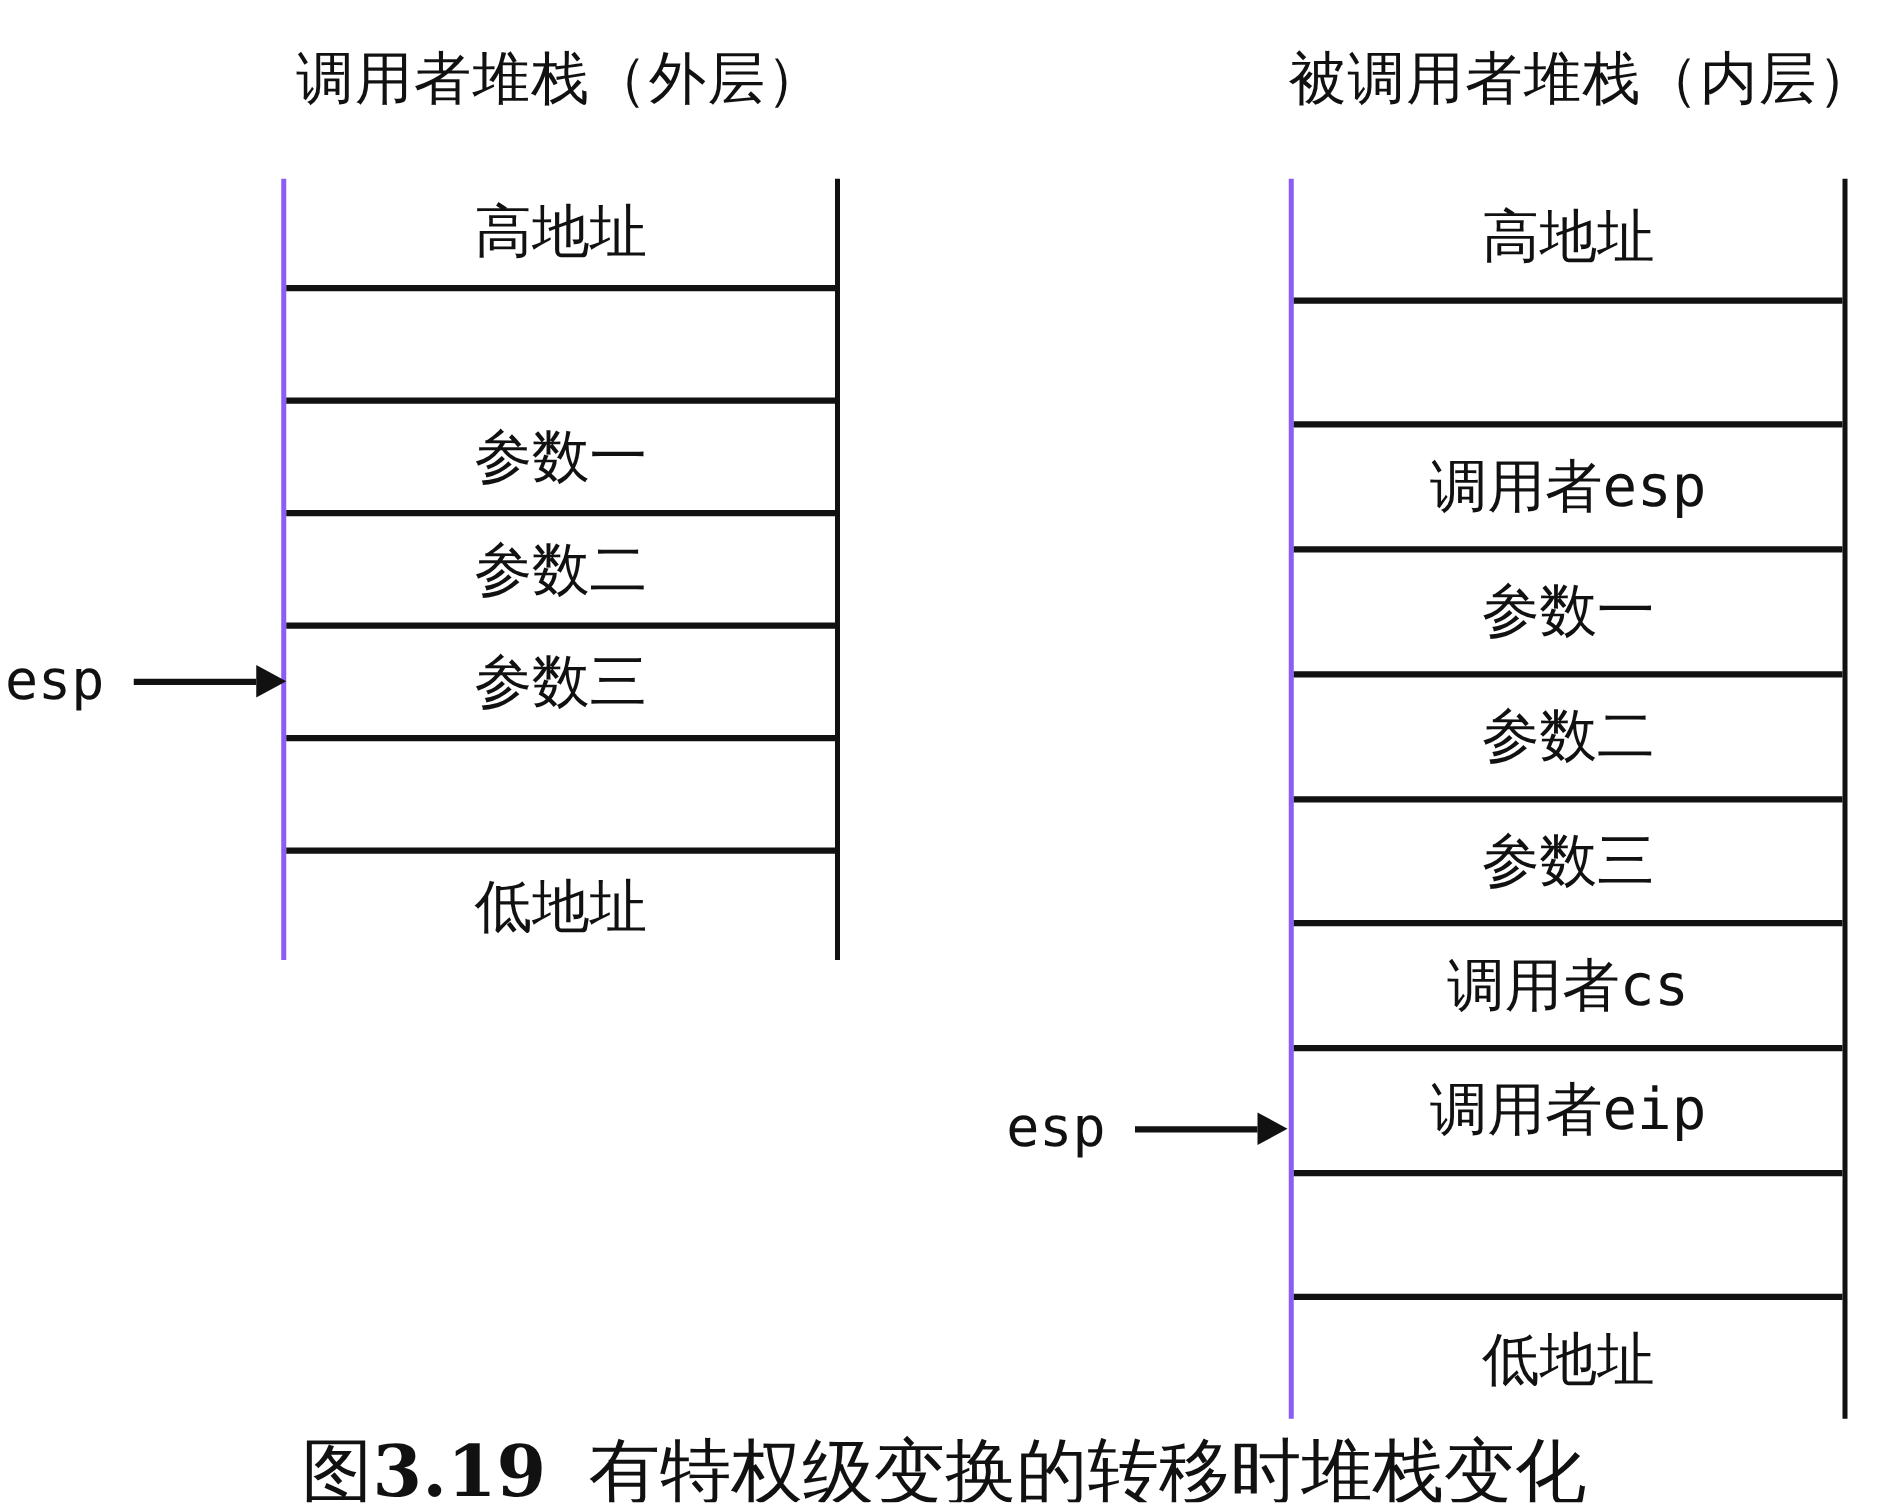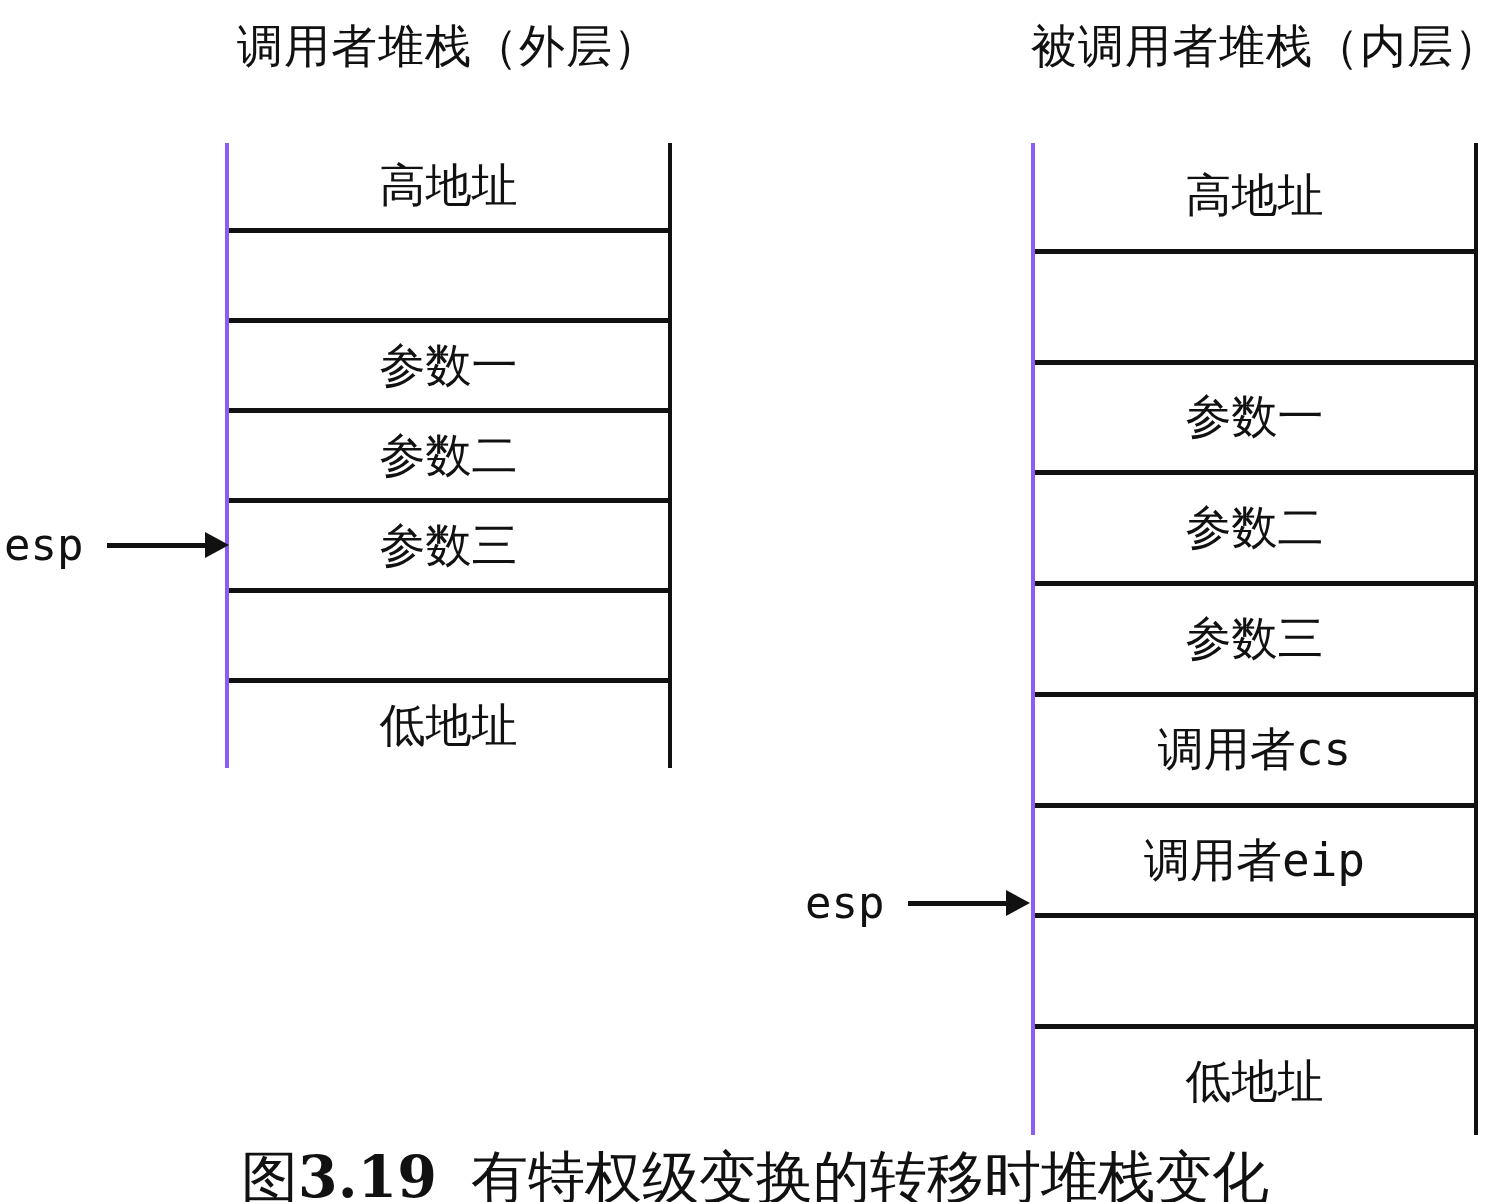--- a/index.html
+++ b/index.html
@@ -7,21 +7,21 @@
     position: relative;
     width: 1510px;
     height: 1202px;
     background: #ffffff;
     color: #111111;
     overflow: hidden;
     font-family: "DejaVu Serif", serif;
   }
   .stack-title {
     position: absolute;
-    top: 16px;
+    top: 32px;
     text-align: center;
     font-size: 46px;
     font-family: "DejaVu Serif", serif;
     letter-spacing: 1px;
     white-space: nowrap;
   }
   .stack-title.left  { left: 225px; width: 447px; }
   .stack-title.right { left: 1031px; width: 447px; }
 
   .stack {
@@ -124,20 +124,23 @@
   </div>
 
   <div class="stack right-stack">
     <div class="cell">
         <span class="cell-label">高地址</span>
       </div>
     <div class="cell">
         <span class="cell-label"></span>
       </div>
     <div class="cell">
+        <span class="cell-label">调用者esp</span>
+      </div>
+    <div class="cell">
         <span class="cell-label">参数一</span>
       </div>
     <div class="cell">
         <span class="cell-label">参数二</span>
       </div>
     <div class="cell">
         <span class="cell-label">参数三</span>
       </div>
     <div class="cell">
         <span class="cell-label">调用者cs</span>

